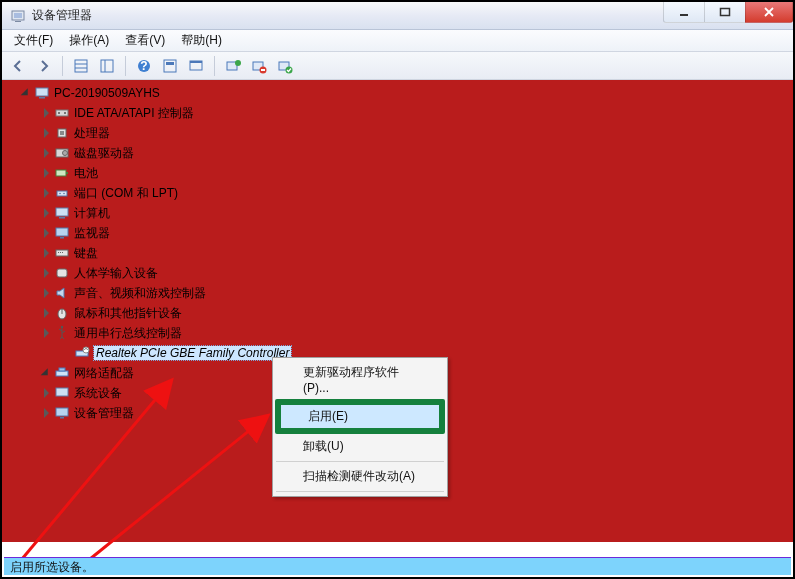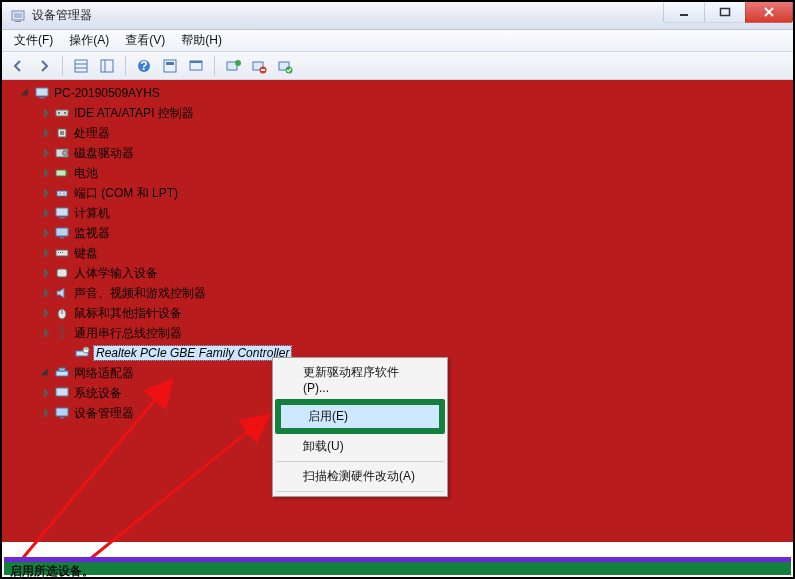--- a/index.html
+++ b/index.html
@@ -31,21 +31,21 @@
 .tree-row.selected .label { background: #cde6ff; outline: 1px dotted #7da7d9; padding: 0 2px; }
 .indent-1 { padding-left: 14px; }
 .indent-2 { padding-left: 34px; }
 .indent-3 { padding-left: 54px; }
 
 .context-menu { position: absolute; left: 270px; top: 355px; width: 176px; background: #f4f4f4; border: 1px solid #a0a0a0; box-shadow: 2px 2px 3px rgba(0,0,0,0.25); padding: 2px; }
 .context-menu .cm-item { padding: 4px 24px 4px 28px; color: #111; cursor: default; }
 .context-menu .cm-item.highlight { background: #cde8ff; border: 6px solid #15803d; padding: 3px 23px 3px 27px; border-radius: 2px; }
 .context-menu .cm-sep { height: 1px; background: #d0d0d0; margin: 2px 1px; }
 
-.statusbar { position: absolute; left: 2px; right: 2px; bottom: 2px; height: 18px; background: #15803d; border-top: 5px solid #6d28d9; padding: 1px 6px; color: #111; font-weight: bold; }
+.statusbar { position: absolute; left: 2px; right: 2px; bottom: 2px; height: 18px; background: #7dd3fc; border-top: 1px solid #6d28d9; padding: 1px 6px; color: #111; }
 
 .arrow-overlay { position: absolute; pointer-events: none; left: 0; top: 0; }
 
 .tri-right { width:0;height:0;border-top:5px solid transparent;border-bottom:5px solid transparent;border-left:5px solid #595959; }
 .tri-down { width:0;height:0;border-left:5px solid transparent;border-right:5px solid transparent;border-top:5px solid #333; transform: rotate(-45deg); }
 </style>
 </head>
 <body>
 
 <div class="titlebar">

